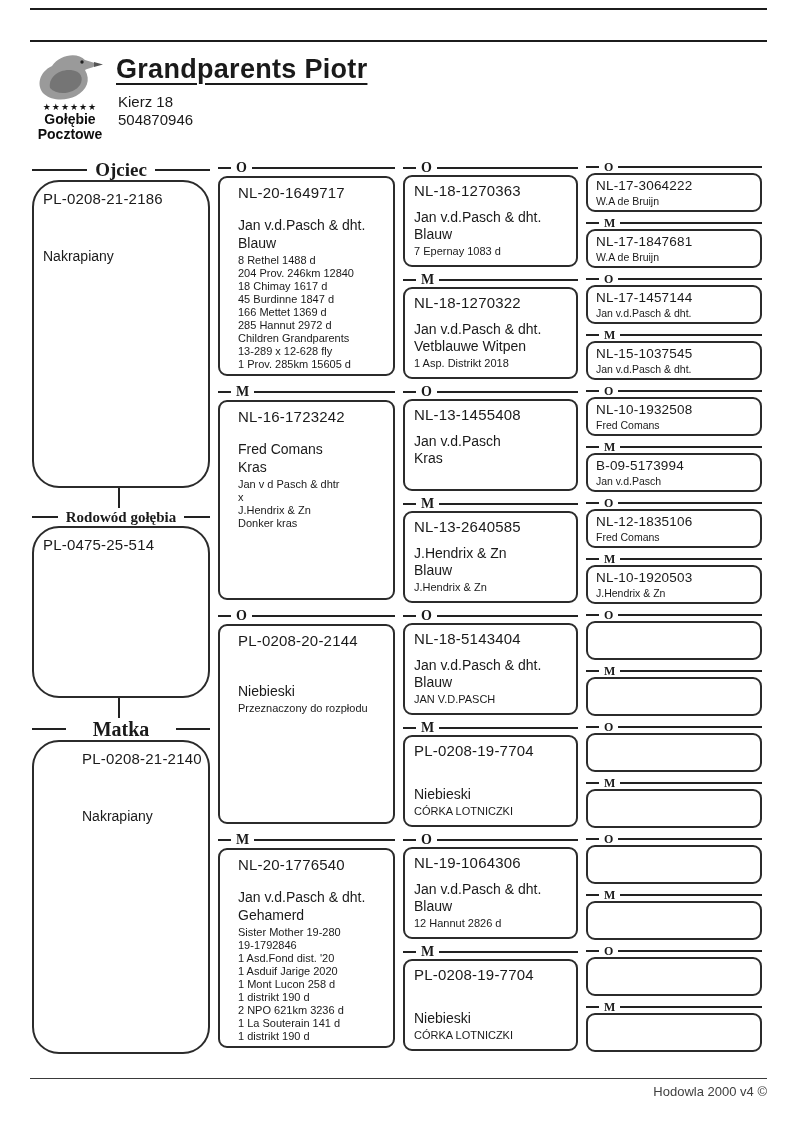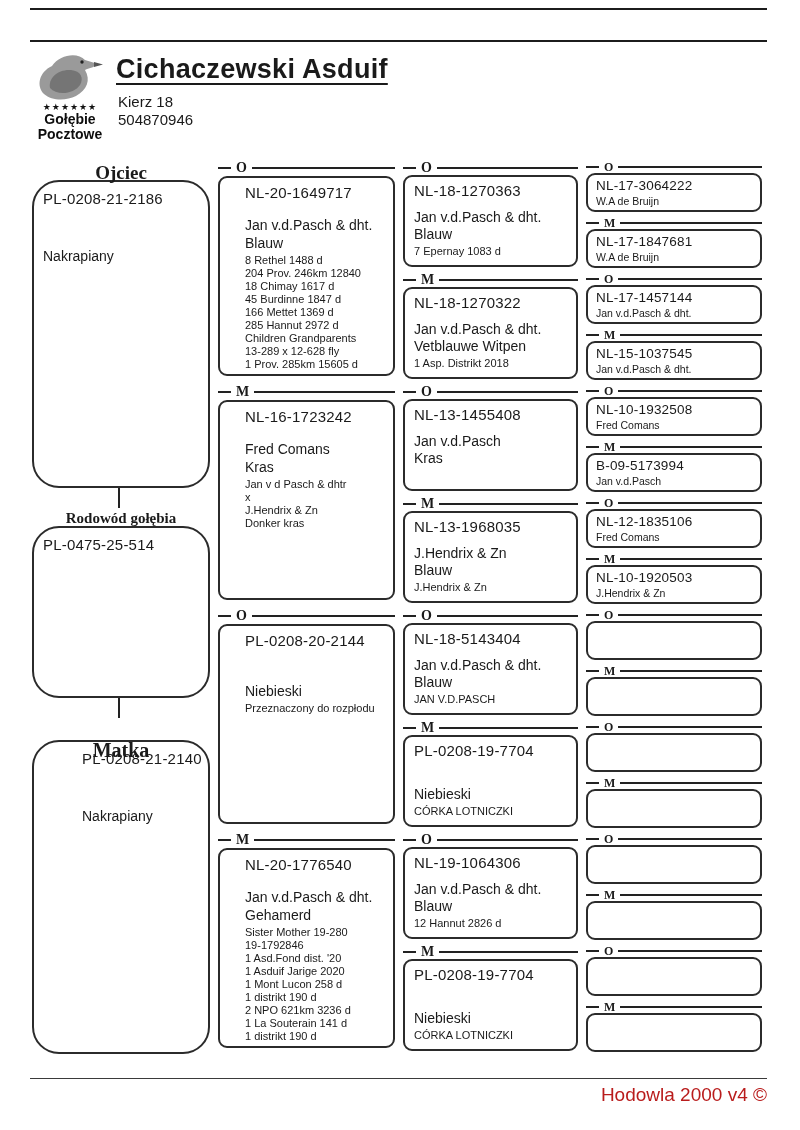--- a/index.html
+++ b/index.html
@@ -38,60 +38,60 @@
   .box { border:2px solid #2b2b2b; border-radius:9px; background:#fff; }
 
   
   .cell-head { display:flex; align-items:center; height:16px; }
   .hl { border-top:2px solid #222; }
   .hs { width:13px; }
   .hf { flex:1; }
   .sex { font-family:"Liberation Serif", serif; font-weight:700; font-size:14px; line-height:14px; margin:0 5px; }
 
   
-  .c1-head { display:flex; align-items:center;flex-direction:column; }
+  .c1-head { display:flex; align-items:center; }
   .c1-head .hl { flex:1; }
   .c1-label { font-family:"Liberation Serif", serif; font-weight:700; margin:0 8px; white-space:nowrap; }
   .c1-head.father { height:20px; } .c1-head.father .c1-label { font-size:19px; }
   .c1-head.bird   { height:18px; } .c1-head.bird .c1-label   { font-size:15px; }
   .c1-head.mother { height:22px;gap:19px; } .c1-head.mother .c1-label { font-size:20px; }
   .c1-box { padding:8px 9px;border-radius:27px; }
   #father-box { height:308px; }
   #bird-box   { height:172px; }
   #mother-box { height:314px;padding-left:48px; }
   .vconn { height:20px; width:0; border-left:2px solid #222; margin-left:86px; }
   .c1-desc { margin-top:40px; font-size:14px; }
 
   
   .ring { font-size:15px; line-height:18px; letter-spacing:.2px; white-space:nowrap; }
   .pline { font-size:14px; line-height:18px; min-height:18px; white-space:nowrap; }
   .dline { font-size:11px; line-height:13px; min-height:13px; white-space:nowrap; }
 
   
-  .c2 .box { height:200px; margin-bottom:8px; padding:6px 25px; }
+  .c2 .box { height:200px; margin-bottom:8px; padding:6px 18px; }
   .c2 .ring { margin-bottom:14px; }
   .c2 .details { margin-top:2px; }
 
   
   .c3 .cell-head { height:15px; }
   .c3 .box { height:92px; margin-bottom:5px; padding:5px 9px; }
   .c3 .ring { margin-bottom:9px; }
   .c3 .pline { line-height:17px; min-height:17px; }
   .c3 .detail { font-size:11px; line-height:14px; min-height:14px; margin-top:1px; white-space:nowrap; }
 
   
   .c4 .cell-head { height:13px; }
   .c4 .sex { font-size:12px; line-height:12px; }
   .c4 .box { height:39px; margin-bottom:4px; padding:3px 8px; }
   .c4 .ring { font-size:13.5px; line-height:15px; }
   .c4 .name { font-size:10.5px; line-height:12px; min-height:12px; margin-top:2px; white-space:nowrap; }
 
   .footer {
     position:absolute; right:33px; top:1084px;
-    font-size:19px; color:#b91c1c;
+    font-size:13px; color:#404040;
   }
 </style>
 </head>
 <body>
 
 <div class="page">
 
   <div class="rule rule-top1"></div>
   <div class="rule rule-top2"></div>
 
@@ -100,21 +100,21 @@
       <path d="M14 44 C6 36 9 22 22 16 C30 4 48 2 55 10 L68 14 C63 18 59 18 55 20 C61 30 57 40 46 46 C36 51 22 51 14 44 Z" fill="#9a9a9a"></path>
       <path d="M20 38 C18 28 28 19 41 20 C51 21 54 28 50 35 C44 44 27 46 20 38 Z" fill="#757575"></path>
       <circle cx="52" cy="12" r="1.7" fill="#222"></circle>
       <path d="M64 12 L73 14.5 L64 17 Z" fill="#555"></path>
     </svg>
     <div class="stars">★★★★★★</div>
     <div class="logo-t">Gołębie</div>
     <div class="logo-t">Pocztowe</div>
   </div>
 
-  <div class="title">Cichaczewski Asduif</div>
+  <div class="title">Grandparents Piotr</div>
   <div class="sub1">Kierz 18</div>
   <div class="sub2">504870946</div>
 
   <div class="col" id="col1">
     <div class="c1-head father">
       <span class="hl"></span>
       <span class="c1-label">Ojciec</span>
       <span class="hl"></span>
     </div>
     <div class="box c1-box" id="father-box">
@@ -272,21 +272,21 @@
       </div>
     </div>
 
     <div class="cell c3">
       <div class="cell-head">
           <span class="hl hs"></span>
           <span class="sex">M</span>
           <span class="hl hf"></span>
         </div>
       <div class="box">
-        <div class="ring">NL-13-1968035</div>
+        <div class="ring">NL-13-2640585</div>
         <div class="pline">J.Hendrix &amp; Zn</div>
         <div class="pline">Blauw</div>
         <div class="detail">J.Hendrix &amp; Zn</div>
       </div>
     </div>
 
     <div class="cell c3">
       <div class="cell-head">
           <span class="hl hs"></span>
           <span class="sex">O</span>

